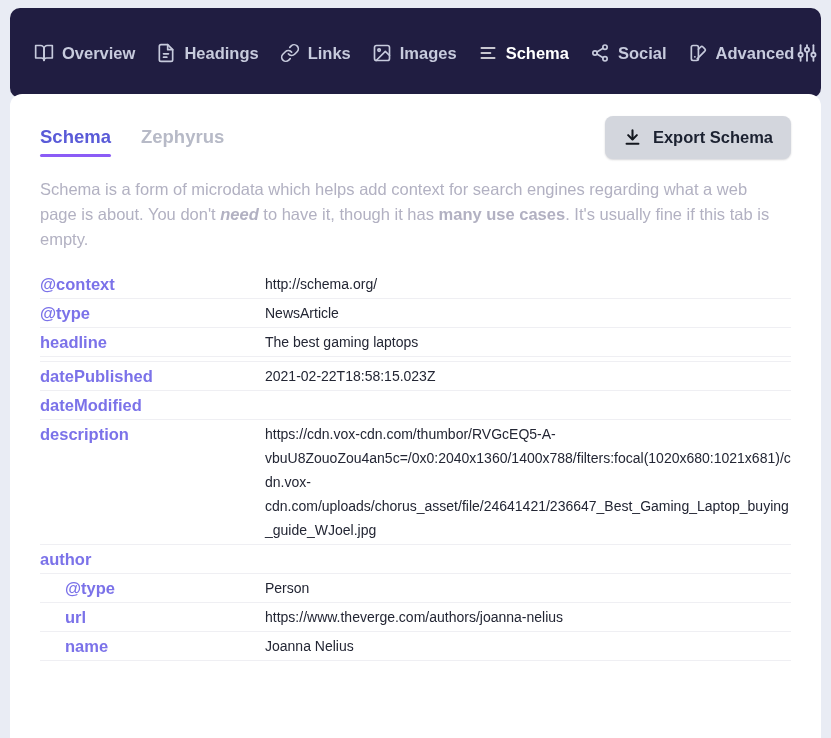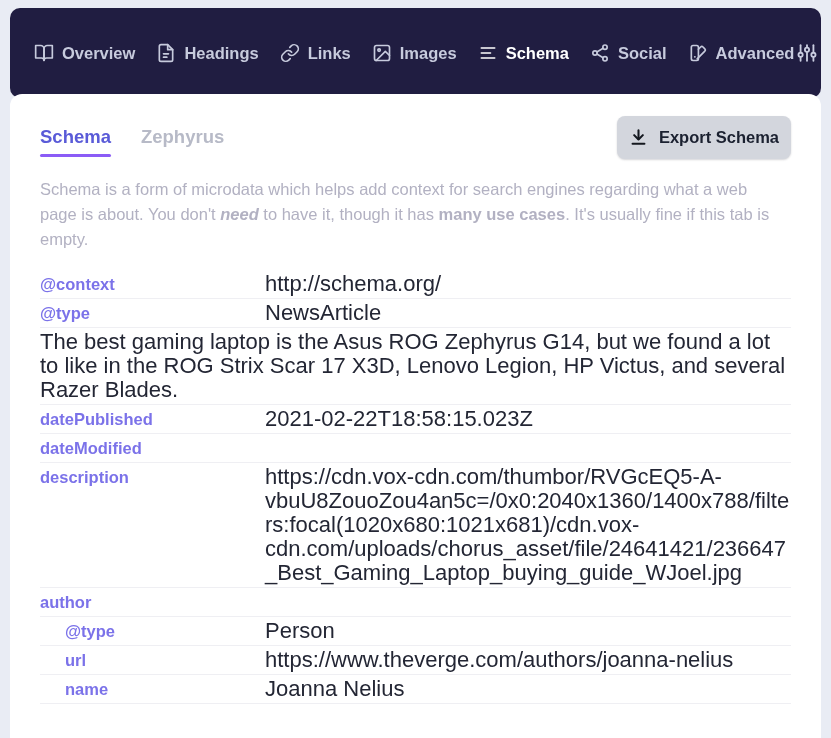--- a/index.html
+++ b/index.html
@@ -43,21 +43,21 @@
     padding-bottom:9px; position:relative; cursor:pointer;
   }
   .tab.active { color:#5a5bd8; }
   .tab.active::after {
     content:""; position:absolute; left:0; right:0; bottom:0;
     height:3.5px; background:#8b5cf6; border-radius:2px;
   }
   .export-btn {
     display:flex; align-items:center; gap:11px;
     background:#d3d6dd; border:none; border-radius:8px;
-    padding:12px 12px; cursor:pointer;
+    padding:12px 18px; cursor:pointer;
     font-family:inherit; font-size:16.5px; font-weight:700; color:#1b2130;
     box-shadow:0 1px 2px rgba(20,24,40,.18);
   }
   .export-btn .icon { color:#14181f; }
 
   
   .intro {
     margin:18px 8px 0 0; max-width:755px;
     font-size:16.5px; line-height:25px; color:#b2b1c2;
   }
@@ -67,21 +67,21 @@
   
   .schema-table { margin-top:18px; }
   .srow { display:flex; border-bottom:1px solid #efeff3; padding:2px 0; }
   .skey {
     flex:0 0 225px; width:225px;
     color:#7b72e9; font-weight:600; font-size:16.5px; line-height:24px;
     overflow-wrap:anywhere;
   }
   .skey.indent { padding-left:25px; }
   .sval {
-    flex:1; color:#232634; font-size:22px; line-height:24px;
+    flex:1; color:#232634; font-size:14px; line-height:24px;
     overflow-wrap:anywhere; word-break:break-word;
   }
 </style>
 </head>
 <body>
 
 <nav class="navbar">
   <div class="nav-items">
   <span class="nav-item">
     <span class="icon">
@@ -199,23 +199,26 @@
   <div class="srow">
     <div class="skey">@context</div>
     <div class="sval">http://schema.org/</div>
   </div>
 
   <div class="srow">
     <div class="skey">@type</div>
     <div class="sval">NewsArticle</div>
   </div>
 
-
-  <div class="srow">
-    <div class="sval">The best gaming laptop is the Asus ROG Zephyrus G14, but we found a lot to like in the ROG Strix Scar 17 X3D, Lenovo Legion, HP Victus, and several Razer Blades.</div>
+  <div class="srow">
+    <div class="skey">headline</div>
+    <div class="sval">The best gaming laptops</div>
+  </div>
+
+  <div class="srow">
   </div>
 
   <div class="srow">
     <div class="skey">datePublished</div>
     <div class="sval">2021-02-22T18:58:15.023Z</div>
   </div>
 
   <div class="srow">
     <div class="skey">dateModified</div>
   </div>

